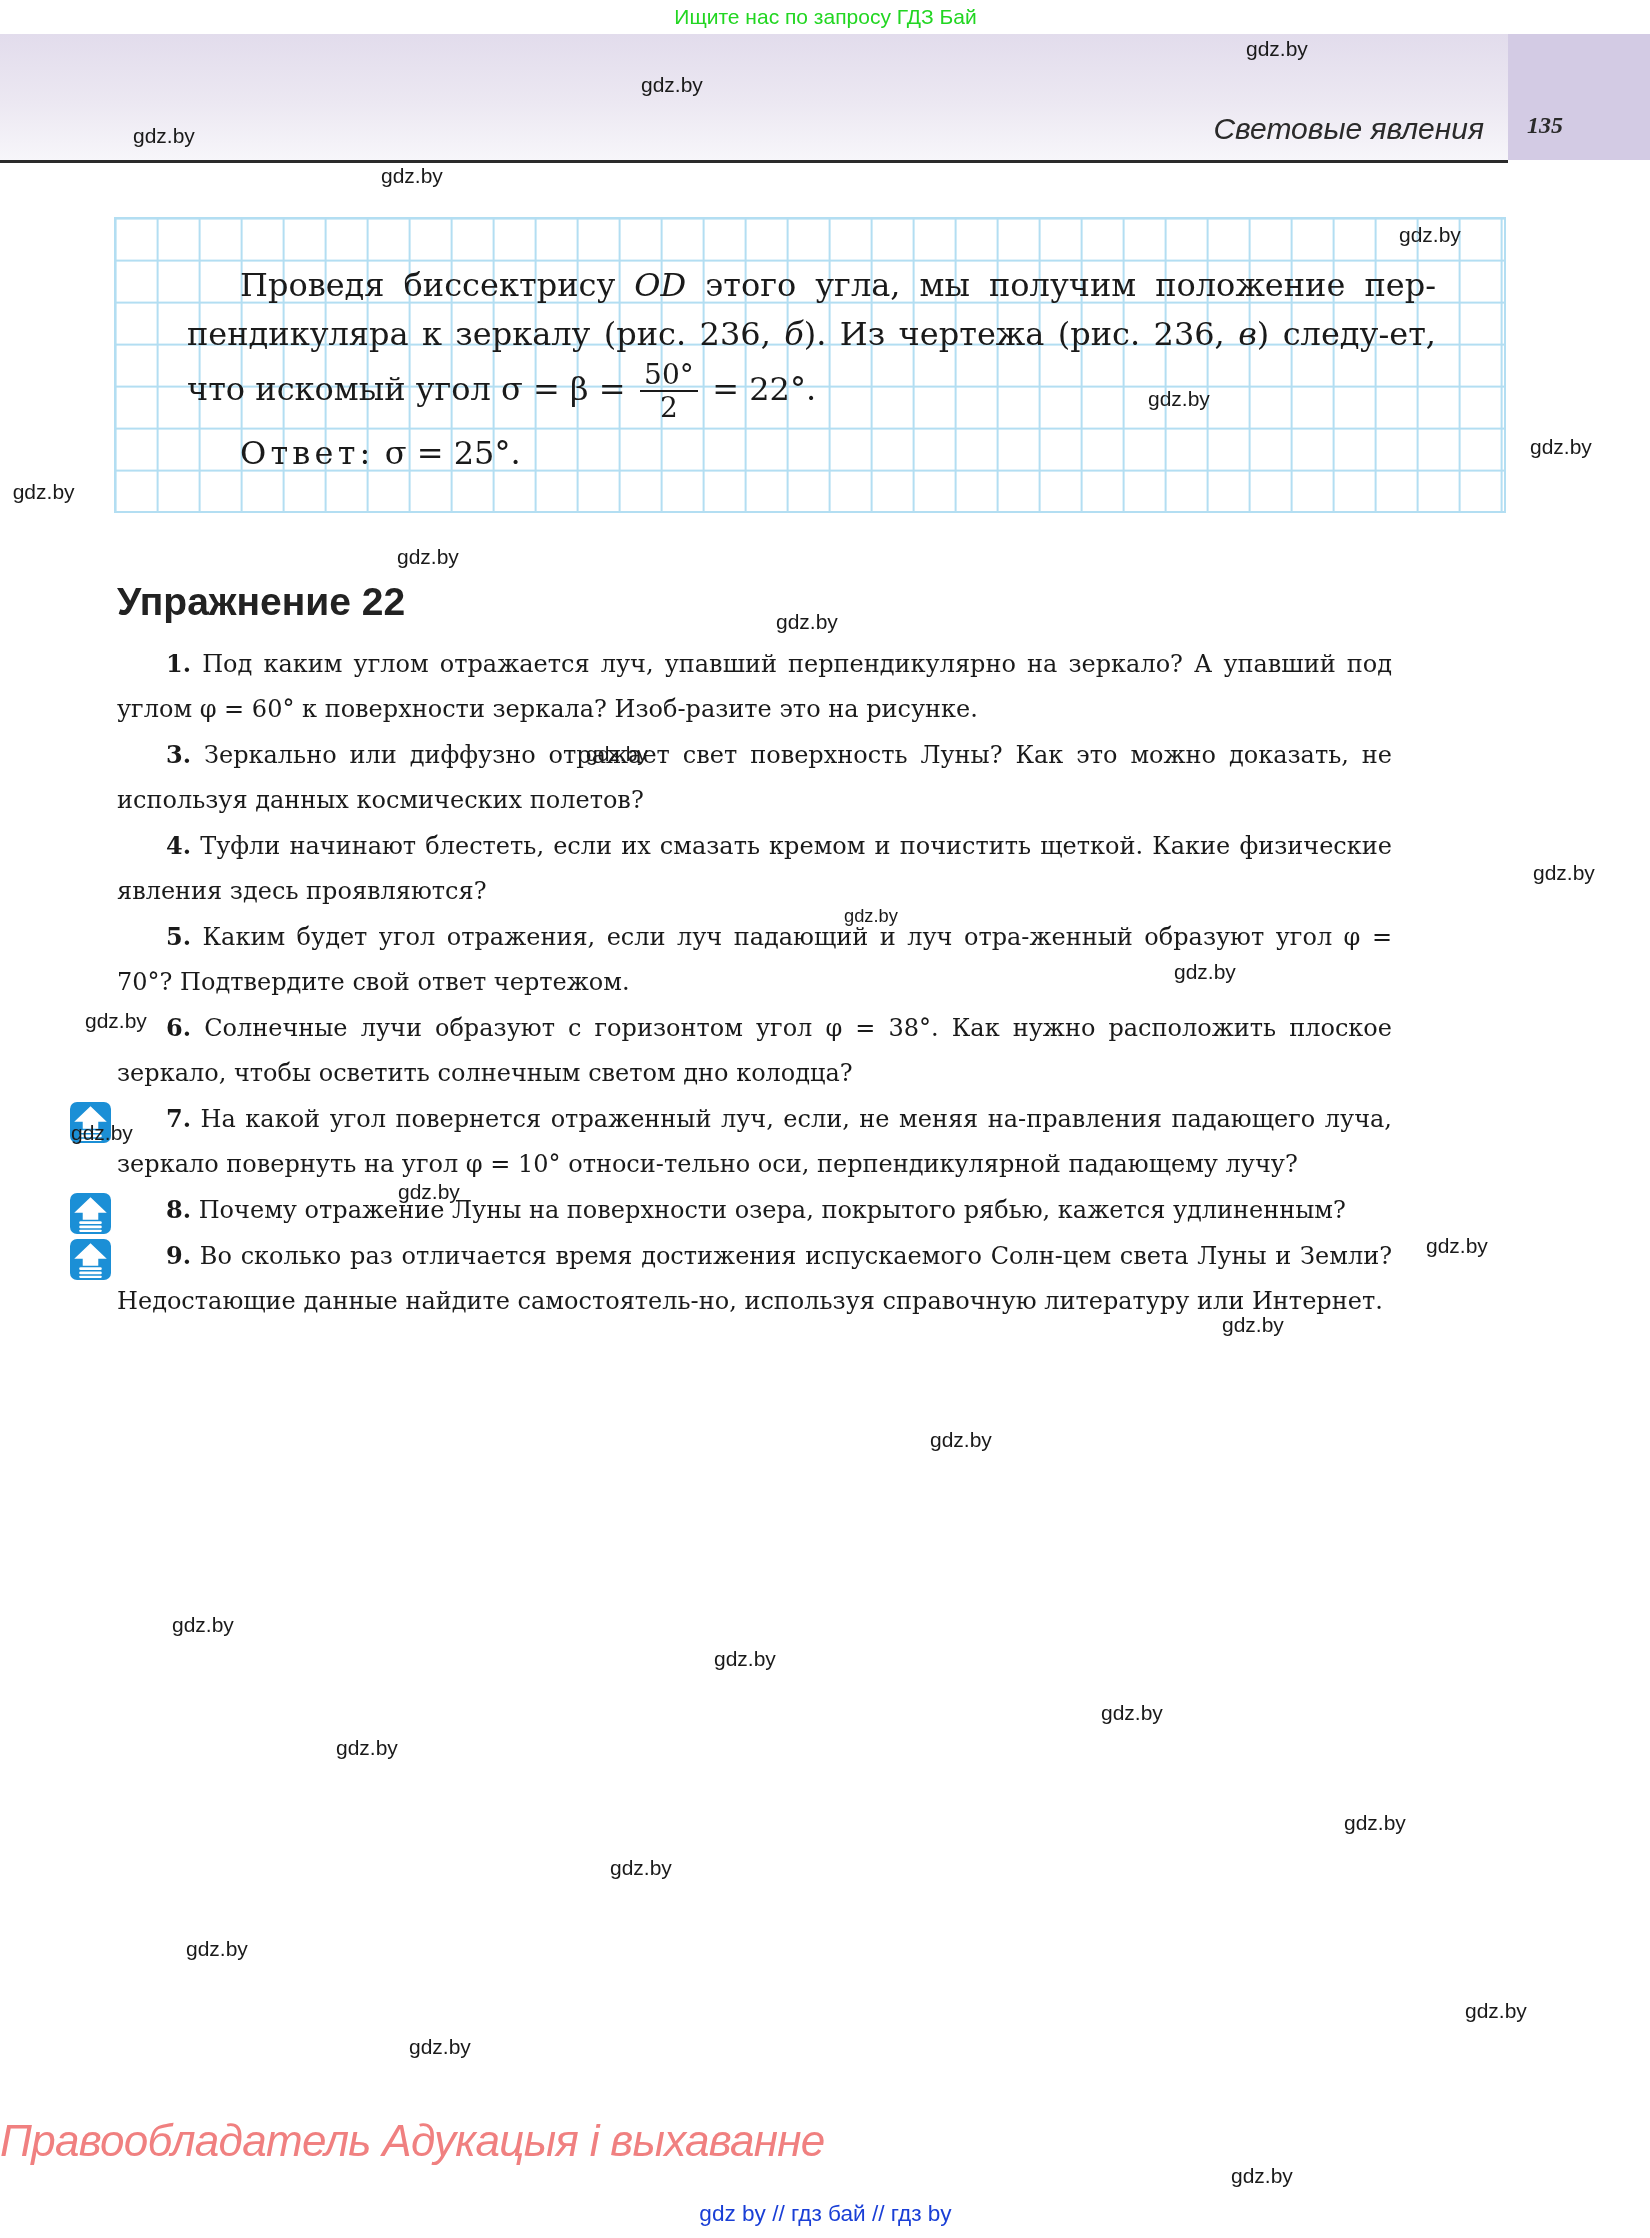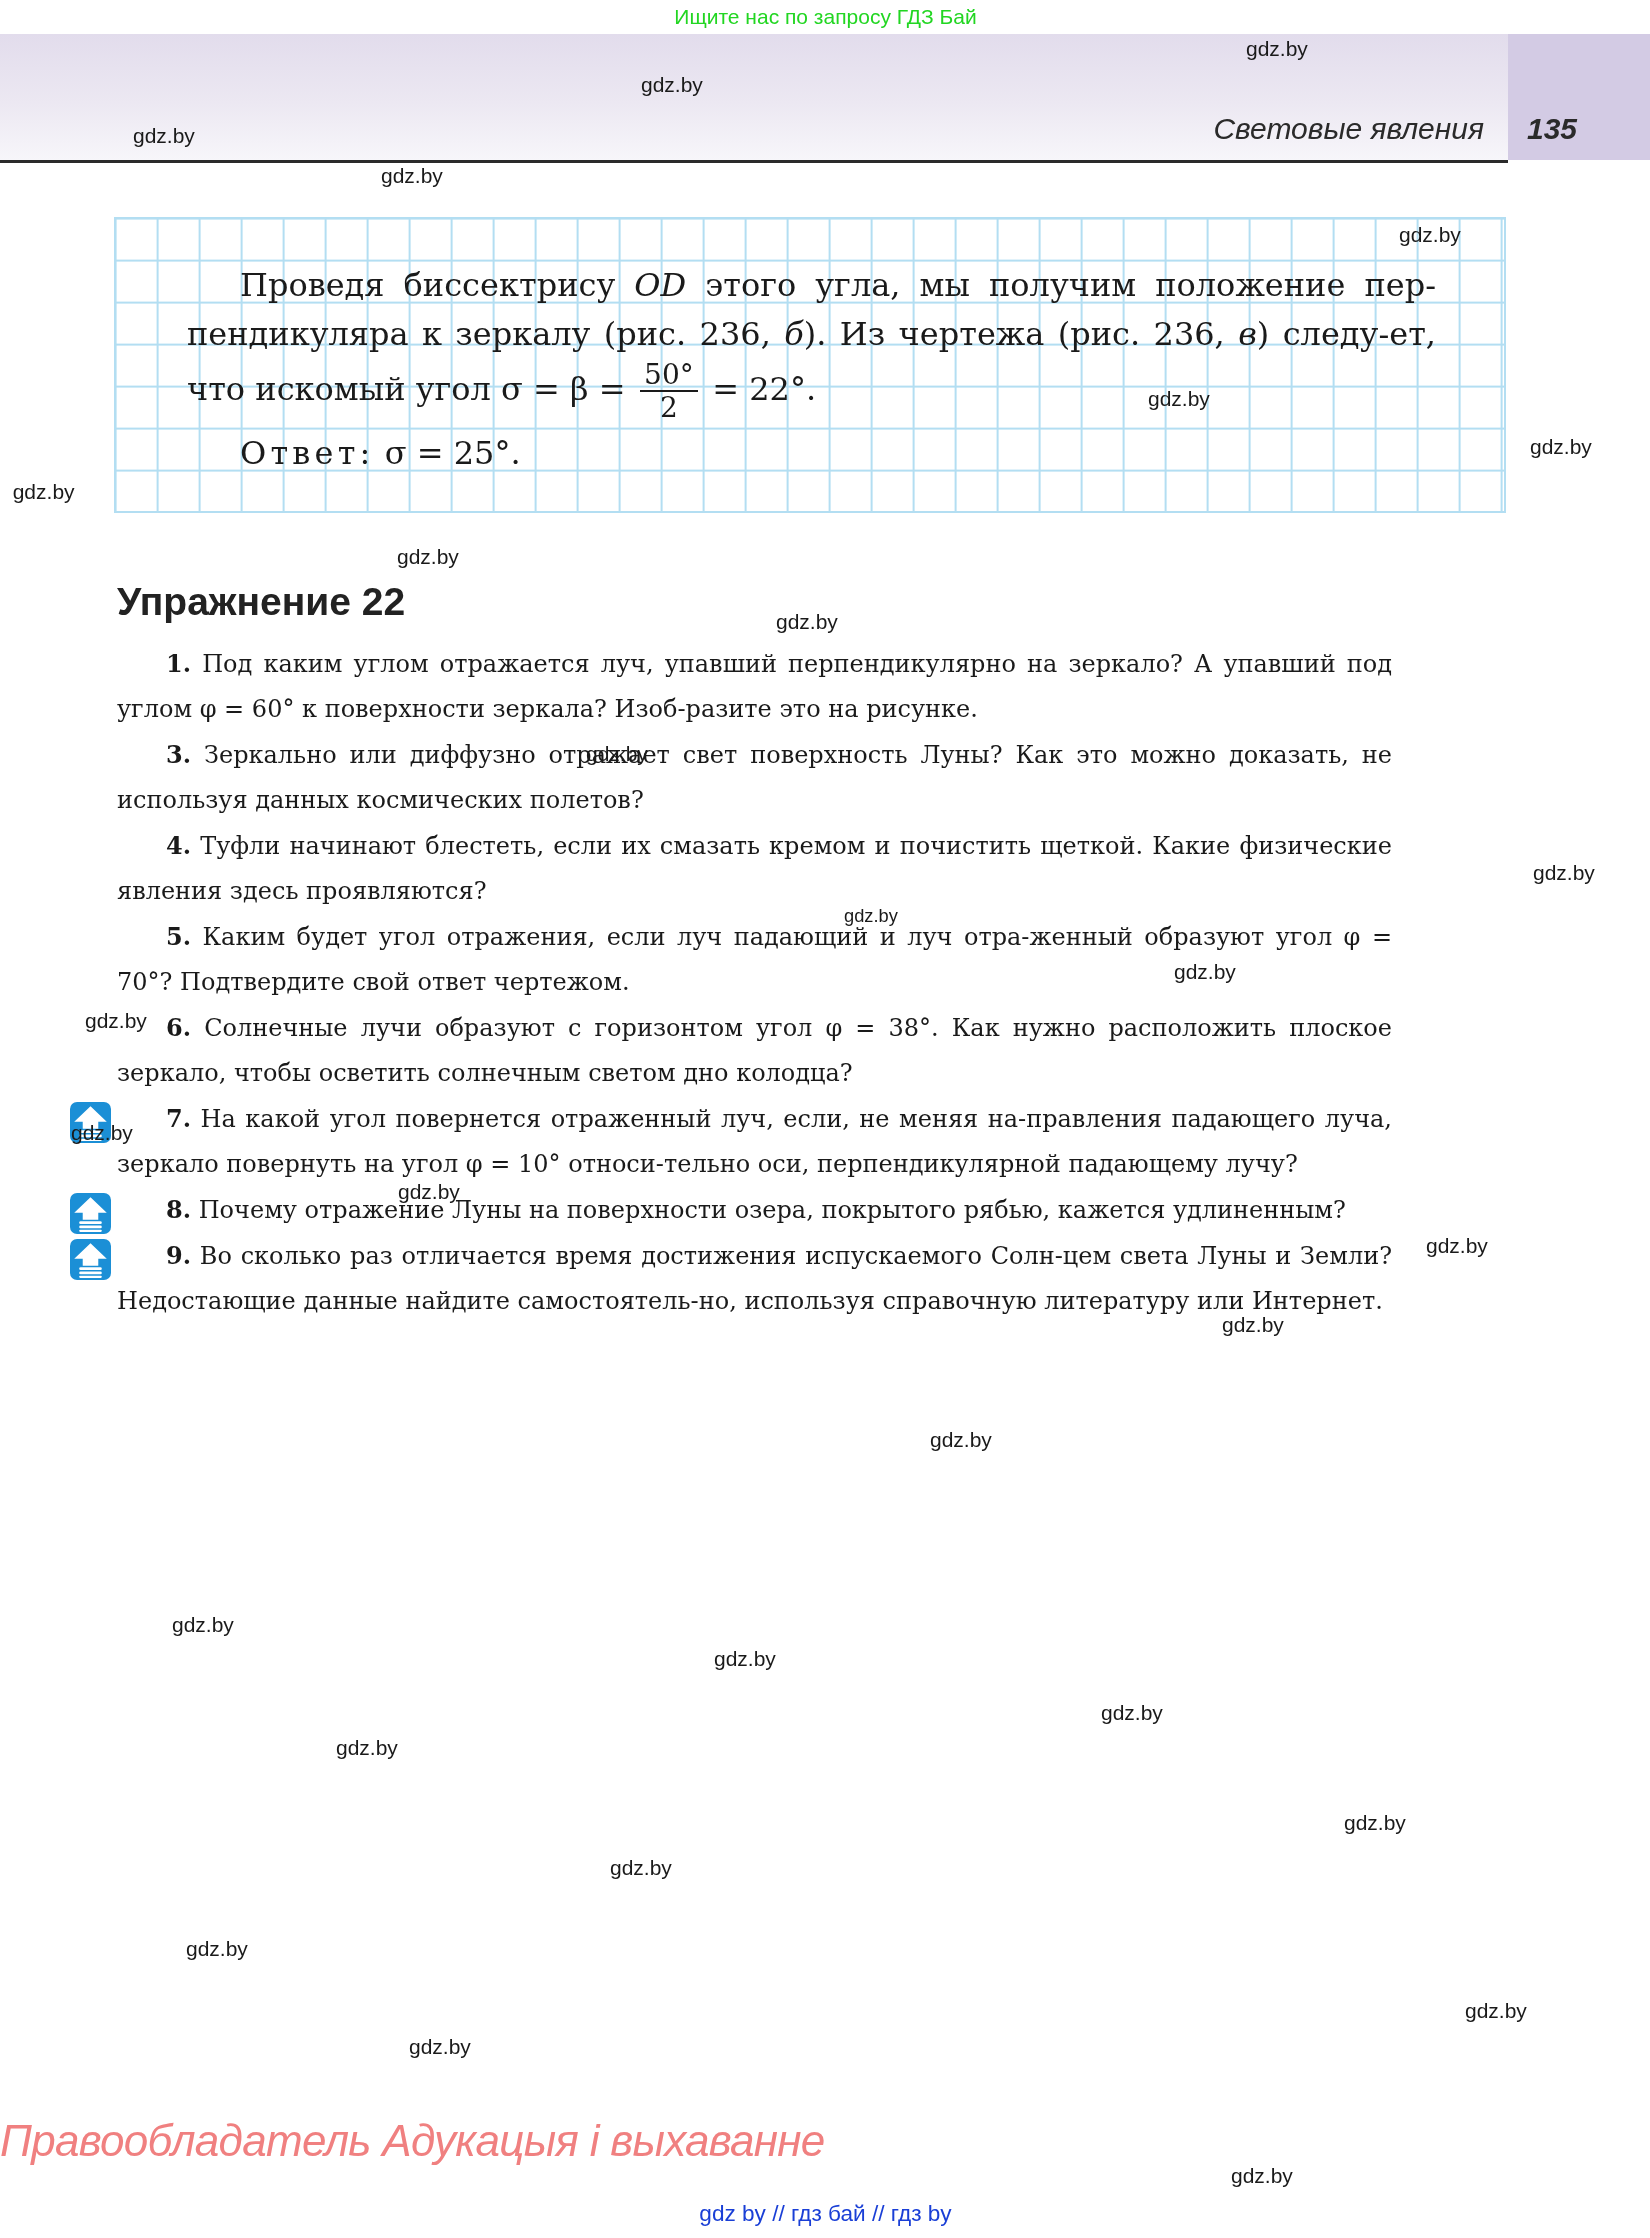--- a/index.html
+++ b/index.html
@@ -5,21 +5,21 @@
   html, body { margin: 0; padding: 0; background: #ffffff; }
   body { width: 1651px; height: 2239px; position: relative; overflow: hidden; font-family: "DejaVu Serif", serif; color: #1a1a1a; }
 
   .top-banner { position: absolute; left: 0; top: 0; width: 1651px; height: 47px; text-align: center; font-family: "Liberation Sans", sans-serif; font-size: 21px; line-height: 34px; color: #22d622; }
 
   .header-band { position: absolute; left: 0; top: 34px; width: 1508px; height: 126px;
     background: linear-gradient(to bottom, #e2dcec 0%, #ece8f2 55%, #f7f6fa 100%); }
   .header-tab { position: absolute; left: 1508px; top: 34px; width: 143px; height: 126px; background: #d3cbe4; }
   .header-rule { position: absolute; left: 0; top: 160px; width: 1508px; height: 2.8px; background: #2a2a2a; }
   .header-title { position: absolute; right: 167px; top: 112px; font-family: "Liberation Sans", sans-serif; font-style: italic; font-size: 30px; color: #2a2a2a; }
-  .page-number { position: absolute; left: 1527px; top: 112px; font-family: Liberation Sans, sans-serif; font-style: italic; font-weight: bold; font-size: 30px; color: #2a2a2a; }
+  .page-number { position: absolute; left: 1527px; top: 112px; font-family: Liberation Serif, serif; font-style: italic; font-weight: bold; font-size: 24px; color: #2a2a2a; }
 
   .grid-box { position: absolute; left: 114px; top: 217px; width: 1392px; height: 296px;
     border: 2.8px solid #b3def2; box-sizing: border-box;
     background-color: #ffffff;
     background-image:
       linear-gradient(to right, #b3def2 2.1px, transparent 2.1px),
       linear-gradient(to bottom, #b3def2 2.1px, transparent 2.1px);
     background-size: 42px 42px;
     background-position: -1.4px -1.4px; }
   .grid-text { position: absolute; left: 71px; top: 42px; width: 1249px; font-size: 32px; line-height: 49px; text-align: justify; }

